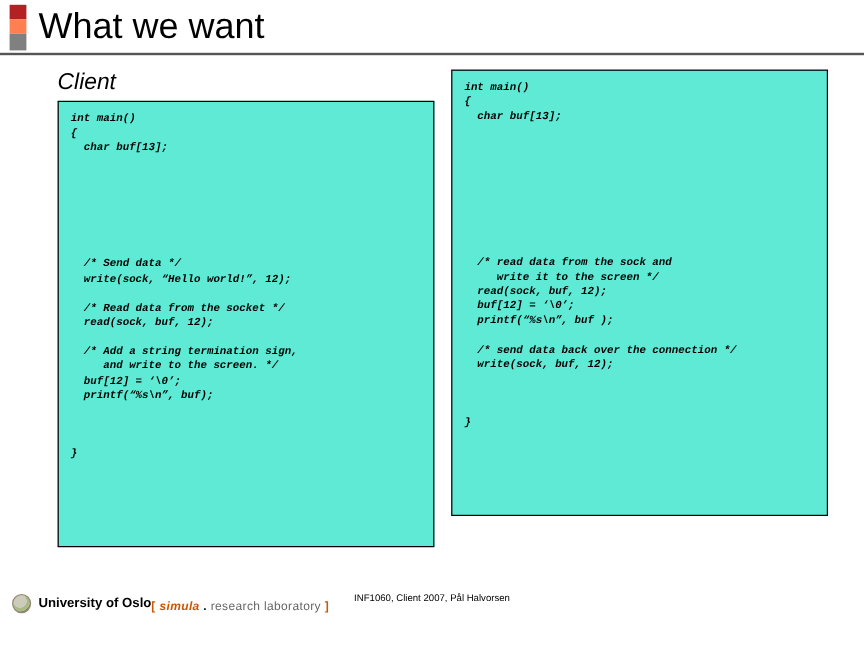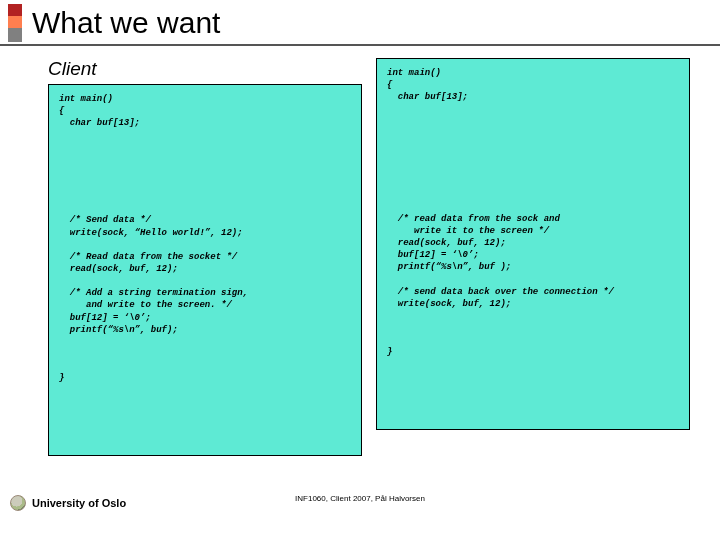--- a/index.html
+++ b/index.html
@@ -110,15 +110,18 @@
       </div>
     </div>
   </div>
 
   <div class="footer">
     <div class="f-left">
       <div class="crest"></div>
       <span>University of Oslo</span>
     </div>
     <div class="f-mid">INF1060, Client 2007, Pål Halvorsen</div>
+    <div class="f-right">
+      <span class="lb">[</span><span class="sim"> simula </span><span class="dot">.</span><span class="rest"> research laboratory </span><span class="rb">]</span>
+    </div>
   </div>
 
 </div>
 
 </body></html>

